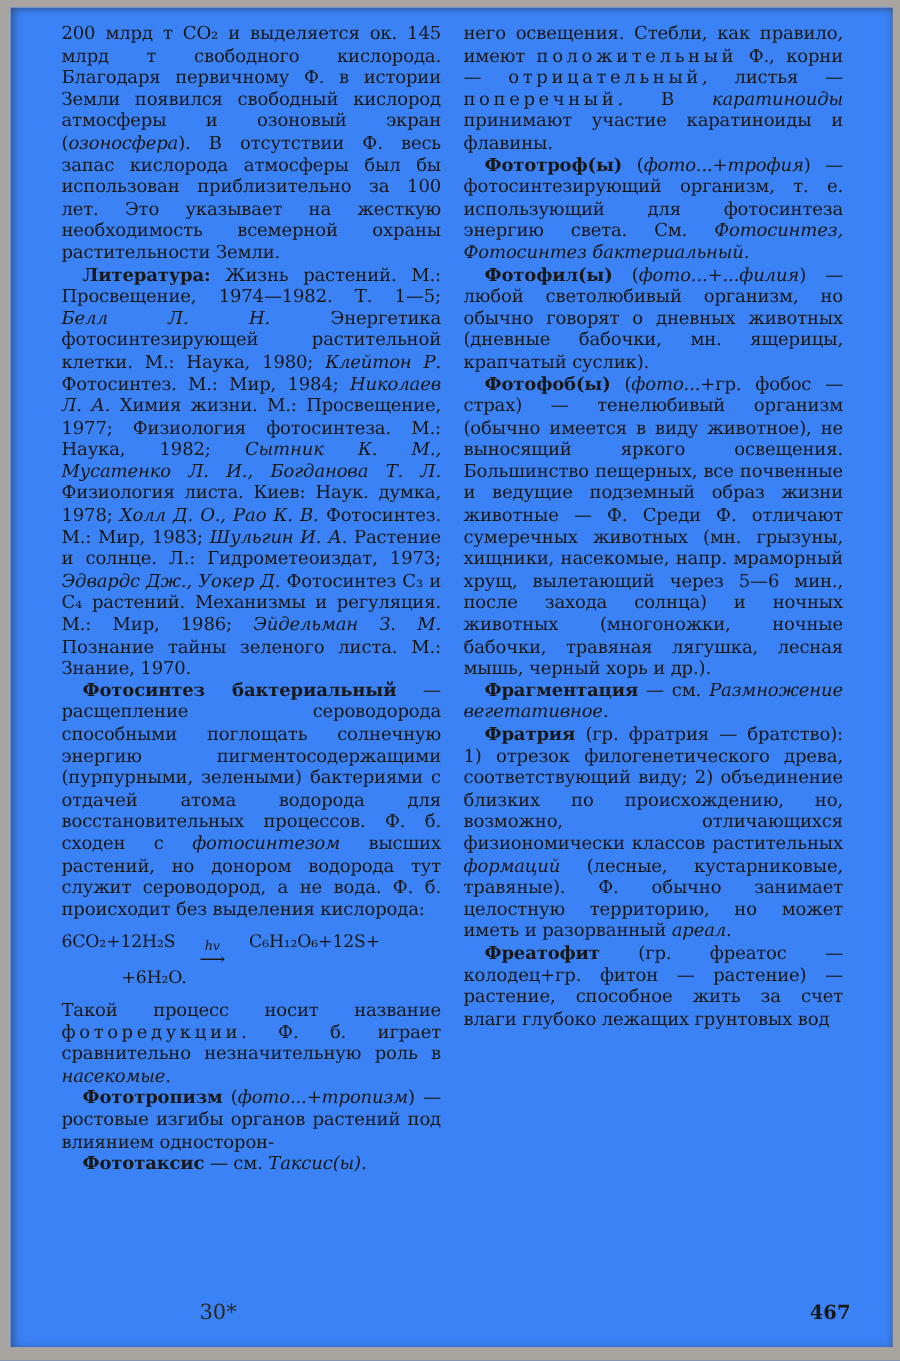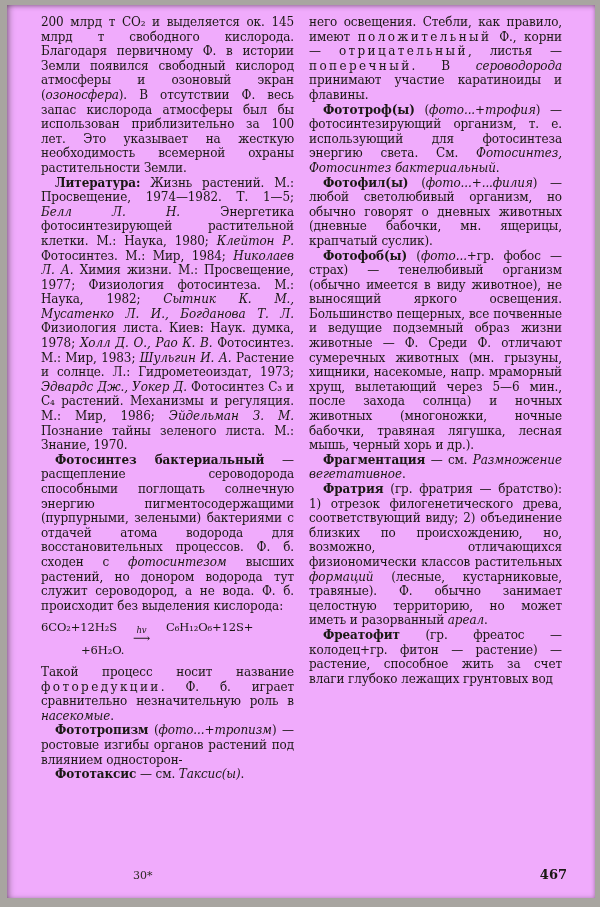--- a/index.html
+++ b/index.html
@@ -12,21 +12,21 @@
     position: relative;
     width: 600px;
     height: 907px;
     background: #a8a5a0;
     overflow: hidden;
   }
   .page {
     position: absolute;
     left: 7px; top: 5px;
     width: 588px; height: 893px;
-    background: #f0abfc;
+    background: #3b82f6;
     padding: 10px 28px 0 34px;
     box-shadow:
       inset 4px 0 7px -3px rgba(45,42,36,.6),
       inset 0 3px 5px -2px rgba(45,42,36,.35),
       inset -2px 0 4px -2px rgba(45,42,36,.3);
   }
   .cols {
     display: flex;
     gap: 15px;
     height: 844px;
@@ -61,21 +61,21 @@
     vertical-align: -2px;
     margin: 0 16px;
   }
   .rarrow .over { font-size: 8.5px; line-height: 7px; font-style: italic; }
   .rarrow .shaft { line-height: 9px; font-size: 12px; }
   .footer {
     display: flex;
     align-items: baseline;
     margin-top: 8px;
   }
-  .sig { margin-left: 92px; font-size: 11px; color: #2b2921; }
+  .sig { margin-left: 92px; font-size: 14px; color: #2b2921; }
   .pagenum { margin-left: auto; font-weight: bold; font-size: 13px; color: #1a1814; }
 </style>
 </head>
 <body>
 
 <div class="scan">
   <div class="page">
     <div class="cols">
       <div class="col" id="col-left">
           <p class="noindent"><span>200 млрд т CO₂ и выделяется ок. 145 млрд т свободного кислорода. Благодаря первичному Ф. в истории Земли появился свободный кислород атмосферы и озоновый экран (</span><span class="i">озоносфера</span><span>). В отсутствии Ф. весь запас кислорода атмосферы был бы использован приблизительно за 100 лет. Это указывает на жесткую необходимость всемерной охраны растительности Земли.</span></p>
@@ -83,21 +83,21 @@
           <p><span class="b">Фотосинтез бактериальный</span><span> — расщепление сероводорода способными поглощать солнечную энергию пигментосодержащими (пурпурными, зелеными) бактериями с отдачей атома водорода для восстановительных процессов. Ф. б. сходен с </span><span class="i">фотосинтезом</span><span> высших растений, но донором водорода тут служит сероводород, а не вода. Ф. б. происходит без выделения кислорода:</span></p>
           <p class="formula noindent"><span>6CO₂+12H₂S</span><span class="rarrow">
               <span class="over">hv</span>
               <span class="shaft">⟶</span>
             </span><span>C₆H₁₂O₆+12S+</span><span class="cont">+6H₂O.</span></p>
           <p class="noindent"><span>Такой процесс носит название </span><span class="sp">фоторедукции</span><span>. Ф. б. играет сравнительно незначительную роль в </span><span class="i">насекомые</span><span>.</span></p>
           <p><span class="b">Фототропизм</span><span> (</span><span class="i">фото...+тропизм</span><span>) — ростовые изгибы органов растений под влиянием односторон-</span></p>
           <p><span class="b">Фототаксис</span><span> — см. </span><span class="i">Таксис(ы)</span><span>.</span></p>
         </div>
       <div class="col" id="col-right">
-          <p class="noindent"><span>него освещения. Стебли, как правило, имеют </span><span class="sp">положительный</span><span> Ф., корни — </span><span class="sp">отрицательный</span><span>, листья — </span><span class="sp">поперечный</span><span>. В </span><span class="i">сероводорода</span><span> принимают участие каратиноиды и флавины.</span></p>
+          <p class="noindent"><span>него освещения. Стебли, как правило, имеют </span><span class="sp">положительный</span><span> Ф., корни — </span><span class="sp">отрицательный</span><span>, листья — </span><span class="sp">поперечный</span><span>. В </span><span class="i">каратиноиды</span><span> принимают участие каратиноиды и флавины.</span></p>
           <p><span class="b">Фототроф(ы)</span><span> (</span><span class="i">фото...+трофия</span><span>) — фотосинтезирующий организм, т. е. использующий для фотосинтеза энергию света. См. </span><span class="i">Фотосинтез, Фотосинтез бактериальный</span><span>.</span></p>
           <p><span class="b">Фотофил(ы)</span><span> (</span><span class="i">фото...+...филия</span><span>) — любой светолюбивый организм, но обычно говорят о дневных животных (дневные бабочки, мн. ящерицы, крапчатый суслик).</span></p>
           <p><span class="b">Фотофоб(ы)</span><span> (</span><span class="i">фото...</span><span>+гр. фобос — страх) — тенелюбивый организм (обычно имеется в виду животное), не выносящий яркого освещения. Большинство пещерных, все почвенные и ведущие подземный образ жизни животные — Ф. Среди Ф. отличают сумеречных животных (мн. грызуны, хищники, насекомые, напр. мраморный хрущ, вылетающий через 5—6 мин., после захода солнца) и ночных животных (многоножки, ночные бабочки, травяная лягушка, лесная мышь, черный хорь и др.).</span></p>
           <p><span class="b">Фрагментация</span><span> — см. </span><span class="i">Размножение вегетативное</span><span>.</span></p>
           <p><span class="b">Фратрия</span><span> (гр. фратрия — братство): 1) отрезок филогенетического древа, соответствующий виду; 2) объединение близких по происхождению, но, возможно, отличающихся физиономически классов растительных </span><span class="i">формаций</span><span> (лесные, кустарниковые, травяные). Ф. обычно занимает целостную территорию, но может иметь и разорванный </span><span class="i">ареал</span><span>.</span></p>
           <p><span class="b">Фреатофит</span><span> (гр. фреатос — колодец+гр. фитон — растение) — растение, способное жить за счет влаги глубоко лежащих грунтовых вод</span></p>
         </div>
     </div>
     <div class="footer">
       <span class="sig">30*</span>

